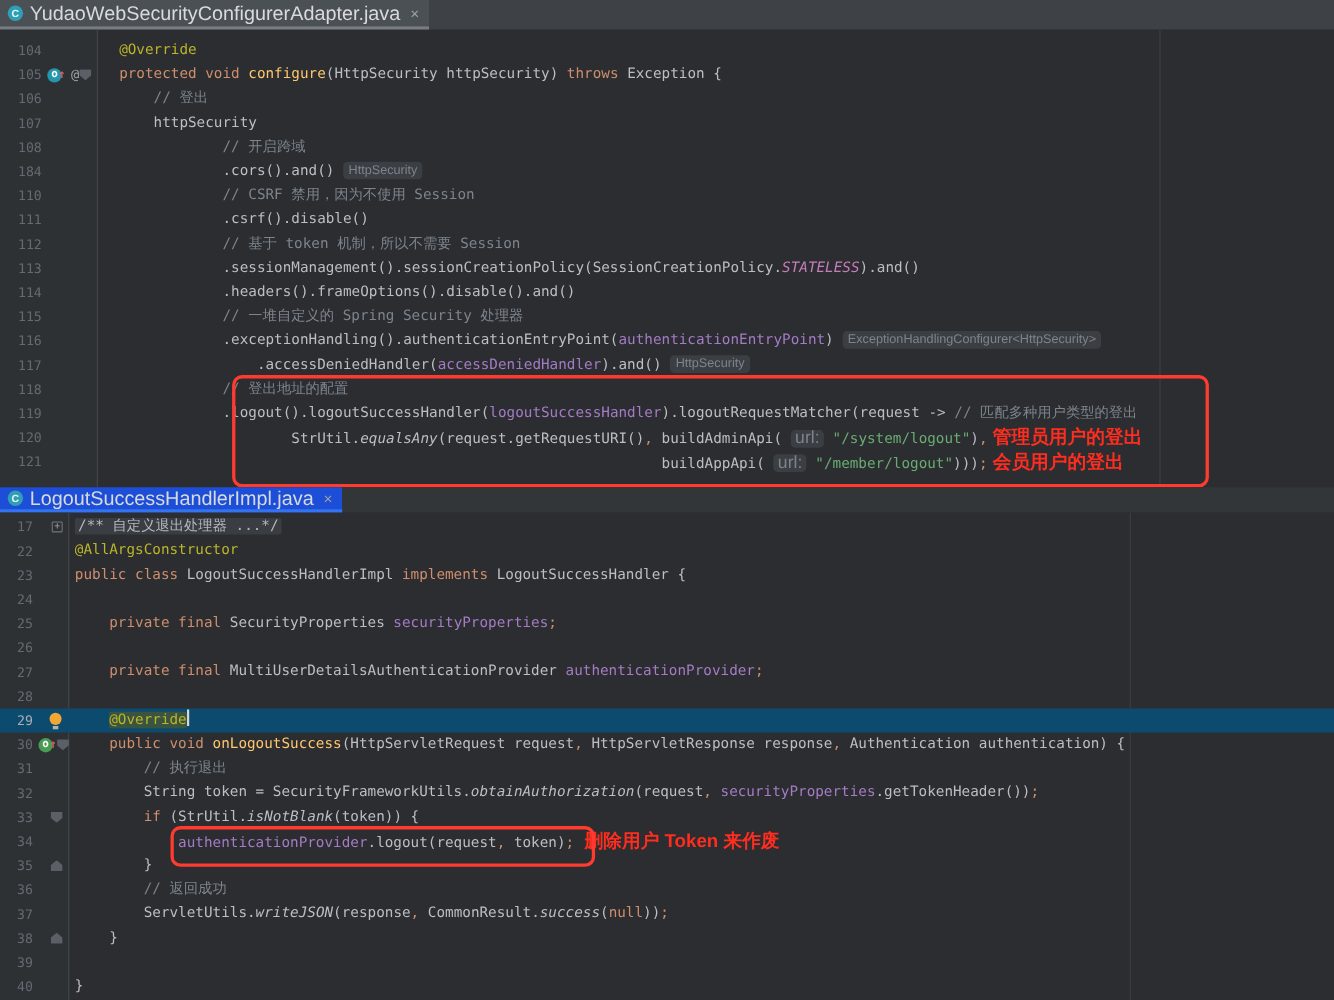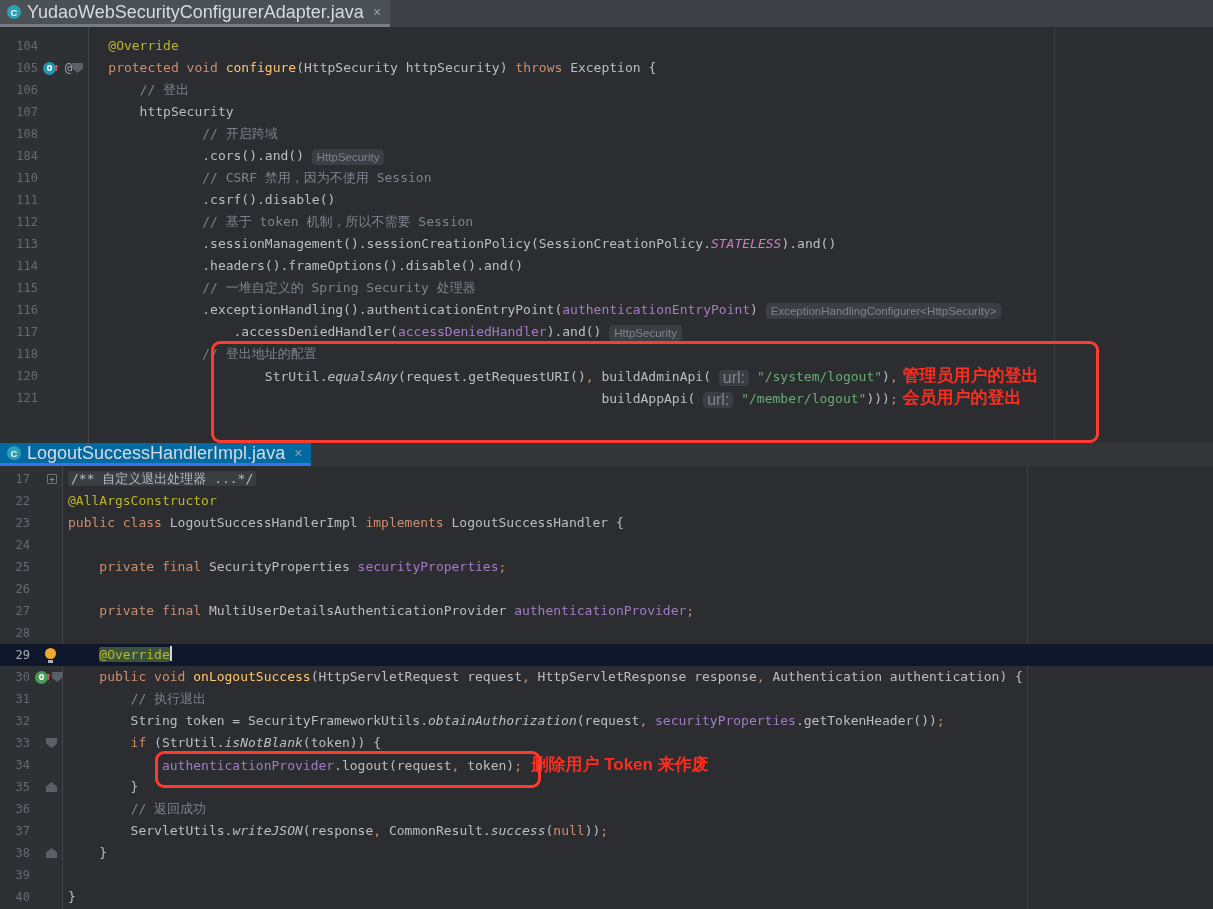--- a/index.html
+++ b/index.html
@@ -12,42 +12,42 @@
   
   .tabbar{display:flex;align-items:stretch;position:relative;}
   .tabbar.top{height:27px;background:#3e4246;}
   .tabbar.bottom{height:23px;background:#323639;}
   .tab{
     display:flex;align-items:center;gap:6px;padding:0 9px 0 7px;
     font-family:"Liberation Sans",sans-serif;font-size:18px;color:#d8dade;
     box-sizing:border-box;cursor:pointer;
   }
   .tab.seltop{background:#4b5054;border-bottom:3px solid #787d83;}
-  .tab.selbottom{background:#0369a1;border-bottom:3px solid #3574f0;}
+  .tab.selbottom{background:#1d4ed8;border-bottom:3px solid #3574f0;}
   .cicon{
     flex:none;width:14px;height:14px;border-radius:50%;
     background:#2e9fb5;color:#eaf7fa;font-size:9.5px;font-weight:bold;
     display:flex;align-items:center;justify-content:center;
   }
   .cicon::after{content:"C";}
   .closex{color:#9ba0a6;font-size:14px;line-height:14px;margin-left:3px;}
   .closex::after{content:"×";}
   
   .editor{position:relative;overflow:hidden;background:#2b2d30;}
   #ed-top{height:416px;}
   #ed-bottom{height:443px;}
   .gutter-bg{position:absolute;left:0;top:0;bottom:0;background:#2e3134;border-right:1px solid #43464b;z-index:0;}
   #ed-top .gutter-bg{width:88px;}
   #ed-bottom .gutter-bg{width:62px;}
   .guide{position:absolute;top:0;bottom:0;width:1px;background:#3d4045;z-index:1;}
   .lines{position:relative;z-index:2;}
   #ed-top .lines{padding-top:8px;}
   #ed-bottom .lines{padding-top:2px;}
   .row{display:flex;height:22px;line-height:22px;white-space:pre;}
-  .row.cur{background:#0f172a;}
+  .row.cur{background:#0c4a6e;}
   .gutter{flex:none;display:flex;align-items:center;color:#646a72;font-size:12px;box-sizing:border-box;padding-right:4px;}
   #ed-top .gutter{width:72px;}
   #ed-bottom .gutter{width:63px;}
   .lnum{flex:none;text-align:right;padding-left:8px;}
   #ed-top .lnum{width:30px;}
   #ed-bottom .lnum{width:22px;}
   .row.cur .lnum{color:#a9aeb6;}
   .code{flex:1;padding-left:5px;}
   
   .sg-t{color:#bcbec4;}
@@ -117,20 +117,21 @@
       <div class="row"><div class="gutter"><span class="lnum">184</span></div><div class="code"><span class="sg-t">                .cors().and() </span><span class="sg-i">HttpSecurity</span></div></div>
       <div class="row"><div class="gutter"><span class="lnum">110</span></div><div class="code"><span class="sg-t">                </span><span class="sg-c">// CSRF 禁用，因为不使用 Session</span></div></div>
       <div class="row"><div class="gutter"><span class="lnum">111</span></div><div class="code"><span class="sg-t">                .csrf().disable()</span></div></div>
       <div class="row"><div class="gutter"><span class="lnum">112</span></div><div class="code"><span class="sg-t">                </span><span class="sg-c">// 基于 token 机制，所以不需要 Session</span></div></div>
       <div class="row"><div class="gutter"><span class="lnum">113</span></div><div class="code"><span class="sg-t">                .sessionManagement().sessionCreationPolicy(SessionCreationPolicy.</span><span class="sg-e">STATELESS</span><span class="sg-t">).and()</span></div></div>
       <div class="row"><div class="gutter"><span class="lnum">114</span></div><div class="code"><span class="sg-t">                .headers().frameOptions().disable().and()</span></div></div>
       <div class="row"><div class="gutter"><span class="lnum">115</span></div><div class="code"><span class="sg-t">                </span><span class="sg-c">// 一堆自定义的 Spring Security 处理器</span></div></div>
       <div class="row"><div class="gutter"><span class="lnum">116</span></div><div class="code"><span class="sg-t">                .exceptionHandling().authenticationEntryPoint(</span><span class="sg-f">authenticationEntryPoint</span><span class="sg-t">) </span><span class="sg-i">ExceptionHandlingConfigurer&lt;HttpSecurity&gt;</span></div></div>
       <div class="row"><div class="gutter"><span class="lnum">117</span></div><div class="code"><span class="sg-t">                    .accessDeniedHandler(</span><span class="sg-f">accessDeniedHandler</span><span class="sg-t">).and() </span><span class="sg-i">HttpSecurity</span></div></div>
       <div class="row"><div class="gutter"><span class="lnum">118</span></div><div class="code"><span class="sg-t">                </span><span class="sg-c">// 登出地址的配置</span></div></div>
+      <div class="row"><div class="gutter"><span class="lnum">119</span></div><div class="code"><span class="sg-t">                .logout().logoutSuccessHandler(</span><span class="sg-f">logoutSuccessHandler</span><span class="sg-t">).logoutRequestMatcher(request -&gt; </span><span class="sg-c">// 匹配多种用户类型的登出</span></div></div>
       <div class="row"><div class="gutter"><span class="lnum">120</span></div><div class="code"><span class="sg-t">                        StrUtil.</span><span class="sg-st">equalsAny</span><span class="sg-t">(request.getRequestURI()</span><span class="sg-o">,</span><span class="sg-t"> buildAdminApi( </span><span class="sg-iu">url:</span><span class="sg-t"> </span><span class="sg-s">"/system/logout"</span><span class="sg-t">)</span><span class="sg-o">,</span><span class="sg-n"> 管理员用户的登出</span></div></div>
       <div class="row"><div class="gutter"><span class="lnum">121</span></div><div class="code"><span class="sg-t">                                                                   buildAppApi( </span><span class="sg-iu">url:</span><span class="sg-t"> </span><span class="sg-s">"/member/logout"</span><span class="sg-t">)))</span><span class="sg-o">;</span><span class="sg-n"> 会员用户的登出</span></div></div>
     </div>
 <div class="rbox" style="left: 211px; top: 314px; width: 882px; height: 96px;"></div>
   </div>
 
 <div class="tabbar bottom">
   <div class="tab selbottom">
     <span class="cicon"></span>
     <span>LogoutSuccessHandlerImpl.java</span>

